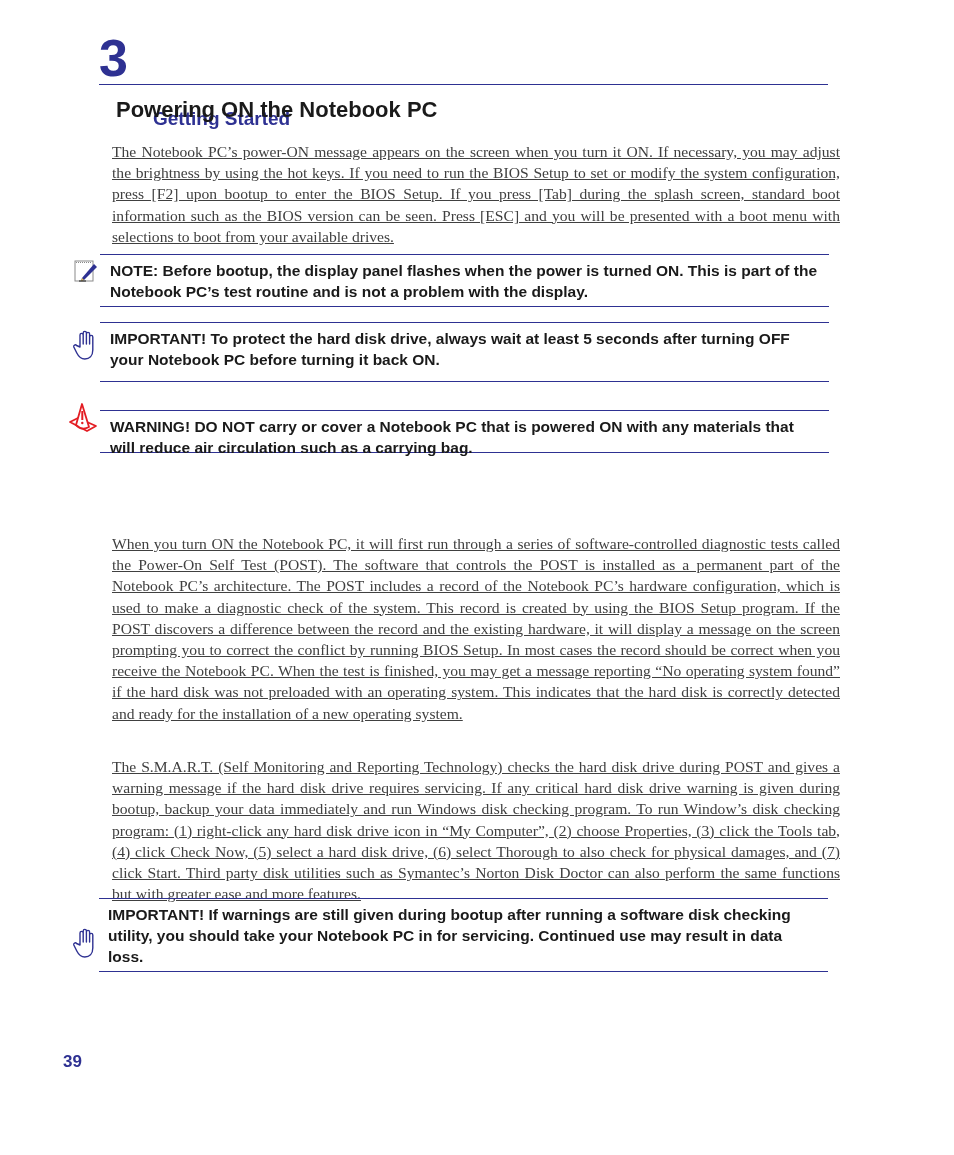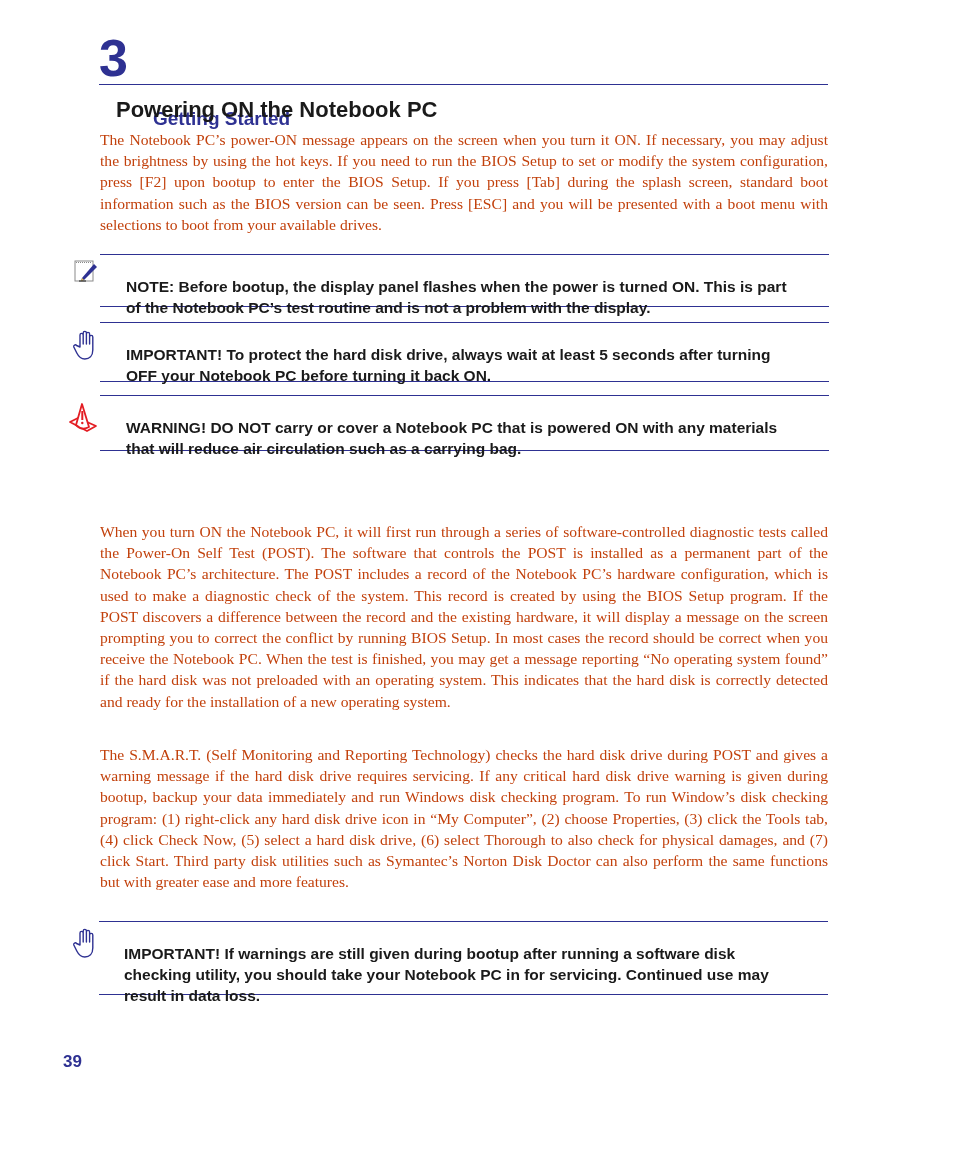--- a/index.html
+++ b/index.html
@@ -23,33 +23,34 @@
 
   .h1 {
     position: absolute; left: 100px;
     font-family: "Liberation Sans", sans-serif; font-weight: bold;
     font-size: 22px; line-height: 26px; color: #1a1a1a; margin-left: 16px;
   }
 
   .body-para {
     position: absolute; left: 100px; width: 728px;
     font-family: "Liberation Serif", serif; font-size: 15.6px;
-    line-height: 21.2px; color: #c2410c; text-align: justify;
-    margin: 0;
+    line-height: 21.2px; color: #404040; text-align: justify;
+    margin: 12px;
+    text-decoration: underline;
   }
 
   .callout {
     position: absolute; left: 100px; width: 729px;
     border-top: 1px solid #2e3192; border-bottom: 1px solid #2e3192;
     box-sizing: border-box;
   }
   .callout-text {
     font-family: "Liberation Sans", sans-serif; font-weight: bold;
     font-size: 15.5px; line-height: 21px; color: #1a1a1a;
-    padding: 5px 8px 0 10px; margin: 16px;
+    padding: 5px 8px 0 10px; margin: 0;
   }
   .callout-icon {
     position: absolute; width: 30px; height: 30px;
   }
 
   .page-number {
     position: absolute; left: 63px; top: 1052px;
     font-family: "Liberation Sans", sans-serif; font-weight: bold;
     font-size: 17px; line-height: 20px; color: #2e3192;
   }
@@ -77,34 +78,34 @@
     <line x1="7" y1="23" x2="14" y2="23" stroke="#1a1a1a" stroke-width="1"></line>
   </svg>
 
   <div class="callout" style="top:322px; height:60px;">
     <p class="callout-text">IMPORTANT!  To protect the hard disk drive, always wait at least 5 seconds after turning OFF your Notebook PC before turning it back ON.</p>
   </div>
   <svg class="callout-icon" style="left:72px; top:329px; width:26px; height:32px;" viewBox="0 0 26 32">
     <path d="M8 18 V6 a1.6 1.6 0 0 1 3.2 0 V15 V4 a1.6 1.6 0 0 1 3.2 0 V15 V5 a1.6 1.6 0 0 1 3.2 0 V15 V8 a1.6 1.6 0 0 1 3.2 0 V21 c0 6 -3.5 9 -8 9 c-4 0 -6 -2 -8 -6 l-3 -6 a1.6 1.6 0 0 1 2.8 -1.5 z" fill="none" stroke="#2e3192" stroke-width="1.4" stroke-linejoin="round"></path>
   </svg>
 
-  <div class="callout" style="top:395px; height:56px;">
+  <div class="callout" style="top:410px; height:43px;">
     <p class="callout-text">WARNING! DO NOT carry or cover a Notebook PC that is powered ON with any materials that will reduce air circulation such as a carrying bag.</p>
   </div>
   <svg class="callout-icon" style="left:67px; top:400px; width:32px; height:34px;" viewBox="0 0 32 34">
     <polygon points="3,22 11,18 29,26 20,31" fill="none" stroke="#e31e24" stroke-width="1.8" stroke-linejoin="round"></polygon>
     <path d="M9 25 L15 4 L22 27 Q15 31 9 25 Z" fill="#ffffff" stroke="#e31e24" stroke-width="1.8" stroke-linejoin="round"></path>
     <line x1="15.3" y1="11" x2="15.3" y2="20" stroke="#e31e24" stroke-width="2"></line>
     <circle cx="15.3" cy="23" r="1.2" fill="#e31e24"></circle>
   </svg>
 
   <p class="body-para" style="top:521px;">When you turn ON the Notebook PC, it will first run through a series of software-controlled diagnostic tests called the Power-On Self Test (POST). The software that controls the POST is installed as a permanent part of the Notebook PC’s architecture. The POST includes a record of the Notebook PC’s hardware configuration, which is used to make a diagnostic check of the system. This record is created by using the BIOS Setup program. If the POST discovers a difference between the record and the existing hardware, it will display a message on the screen prompting you to correct the conflict by running BIOS Setup. In most cases the record should be correct when you receive the Notebook PC. When the test is finished, you may get a message reporting “No operating system found” if the hard disk was not preloaded with an operating system. This indicates that the hard disk is correctly detected and ready for the installation of a new operating system.</p>
   <p class="body-para" style="top:744px;">The S.M.A.R.T. (Self Monitoring and Reporting Technology) checks the hard disk drive during POST and gives a warning message if the hard disk drive requires servicing. If any critical hard disk drive warning is given during bootup, backup your data immediately and run Windows disk checking program. To run Window’s disk checking program: (1) right-click any hard disk drive icon in “My Computer”, (2) choose Properties, (3) click the Tools tab, (4) click Check Now, (5) select a hard disk drive, (6) select Thorough to also check for physical damages, and (7) click Start. Third party disk utilities such as Symantec’s Norton Disk Doctor can also perform the same functions but with greater ease and more features.</p>
 
-  <div class="callout" style="top:921px; height:74px; left:99px;">
+  <div class="callout" style="top:898px; height:74px; left:99px;">
     <p class="callout-text" style="padding-left:9px;">IMPORTANT! If warnings are still given during bootup after running a software disk checking utility, you should take your Notebook PC in for servicing. Continued use may result in data loss.</p>
   </div>
   <svg class="callout-icon" style="left:72px; top:927px; width:26px; height:32px;" viewBox="0 0 26 32">
     <path d="M8 18 V6 a1.6 1.6 0 0 1 3.2 0 V15 V4 a1.6 1.6 0 0 1 3.2 0 V15 V5 a1.6 1.6 0 0 1 3.2 0 V15 V8 a1.6 1.6 0 0 1 3.2 0 V21 c0 6 -3.5 9 -8 9 c-4 0 -6 -2 -8 -6 l-3 -6 a1.6 1.6 0 0 1 2.8 -1.5 z" fill="none" stroke="#2e3192" stroke-width="1.4" stroke-linejoin="round"></path>
   </svg>
 
   <div class="page-number">39</div>
 </div>
 
 </body></html>

